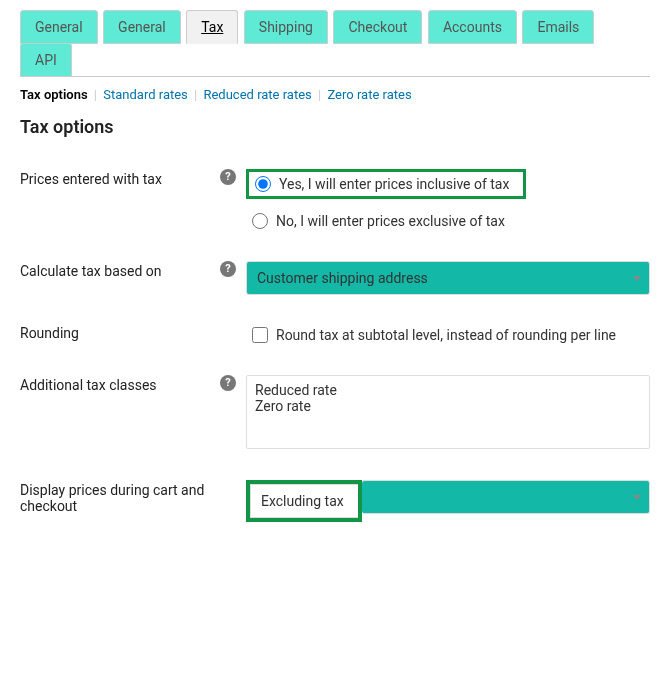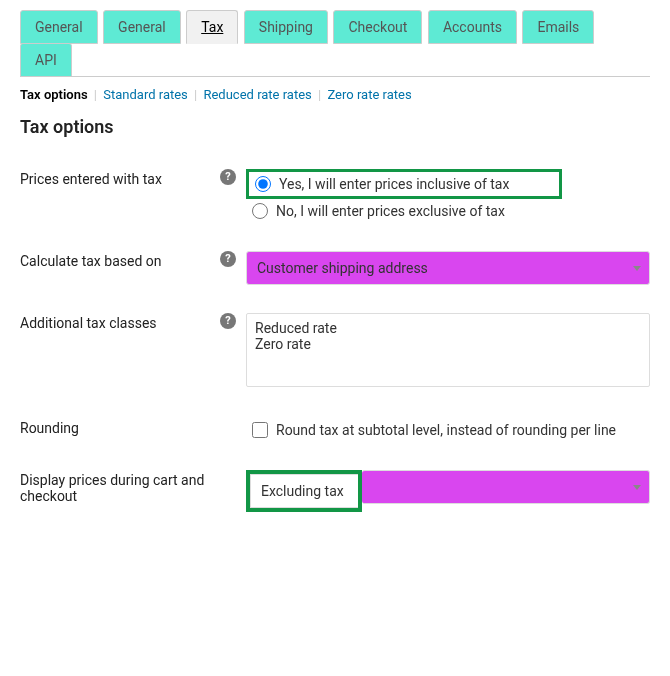--- a/index.html
+++ b/index.html
@@ -86,21 +86,21 @@
     height: 16px;
   }
   .highlight {
     border: 3px solid #129646;
   }
   .select2 {
     display: flex;
     align-items: center;
     justify-content: space-between;
     border: 1px solid #ddd;
-    background: #d946ef;
+    background: #14b8a6;
     height: 34px;
     padding: 0 8px 0 10px;
     border-radius: 3px;
     cursor: pointer;
   }
   .select2 .arrow {
     width: 0; height: 0;
     border-left: 4px solid transparent;
     border-right: 4px solid transparent;
     border-top: 5px solid #888;
@@ -165,21 +165,21 @@
 
   <table class="form-table">
 
     <tbody>
         <tr>
       <th>Prices entered with tax</th>
       <td>
         <div class="field-wrap">
           <span class="help-icon">?</span>
           <div class="field-body">
-            <div class="radio-row highlight" style="margin-bottom:0; width:316px;">
+            <div class="radio-row highlight" style="margin-bottom:10px; width:280px;">
               <input type="radio" checked="" style="">
               <span>Yes, I will enter prices inclusive of tax</span>
             </div>
             <div class="radio-row">
               <input type="radio" style="">
               <span>No, I will enter prices exclusive of tax</span>
             </div>
           </div>
         </div>
       </td>
@@ -195,42 +195,42 @@
               <span>Customer shipping address</span>
               <span class="arrow"></span>
             </div>
           </div>
         </div>
       </td>
     </tr>
 
 
     <tr>
-      <th>Additional tax classes</th>
-      <td>
-        <div class="field-wrap">
-          <span class="help-icon">?</span>
-          <div class="field-body">
-            <textarea class="tax-classes" style="">Reduced rate
-Zero rate</textarea>
-          </div>
-        </div>
-      </td>
-    </tr>
-
-    <tr>
       <th>Rounding</th>
       <td>
         <div class="field-wrap">
           <span style="width:16px;margin-right:10px;"></span>
           <div class="field-body">
             <div class="check-row">
               <input type="checkbox" style="">
               <span>Round tax at subtotal level, instead of rounding per line</span>
             </div>
+          </div>
+        </div>
+      </td>
+    </tr>
+
+    <tr>
+      <th>Additional tax classes</th>
+      <td>
+        <div class="field-wrap">
+          <span class="help-icon">?</span>
+          <div class="field-body">
+            <textarea class="tax-classes" style="">Reduced rate
+Zero rate</textarea>
           </div>
         </div>
       </td>
     </tr>
 
 
     <tr>
       <th>Display prices during cart and checkout</th>
       <td>
         <div class="field-wrap">

